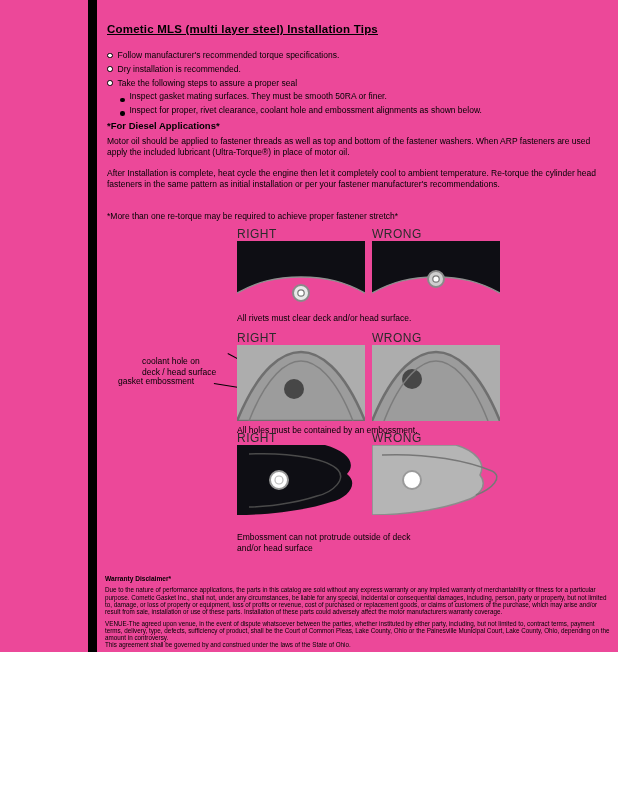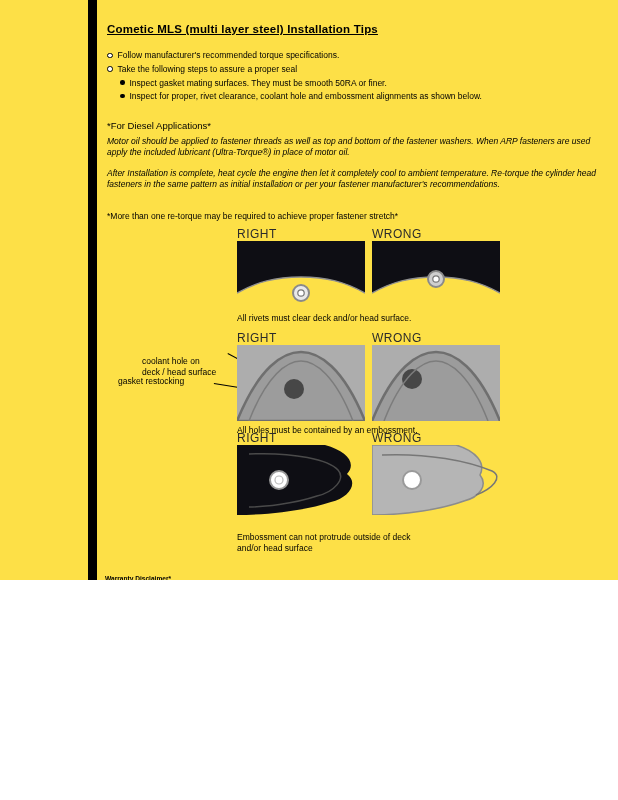--- a/index.html
+++ b/index.html
@@ -1,37 +1,37 @@
 <!DOCTYPE html>
 <html><head>
 <meta charset="utf-8">
 <style>
   html,body{margin:0;padding:0;background:#fff;}
   .page{
-    position:relative;width:618px;height:580px;background:#fde047;overflow:hidden;
+    position:relative;width:618px;height:652px;background:#ec4899;overflow:hidden;
     font-family:"Liberation Sans",sans-serif;color:#000;
   }
   .left-bar{position:absolute;left:88px;top:0;width:9px;height:800px;background:#000;}
   .title{
     position:absolute;left:107px;top:23px;font-size:11.5px;font-weight:bold;
     text-decoration:underline;letter-spacing:.2px;
   }
   .bullets{position:absolute;left:107px;top:50px;width:505px;font-size:8.5px;line-height:1.25;}
   .bullet-row{display:flex;align-items:flex-start;margin-bottom:3.2px;}
-  .bullet-row.sub{margin-left:13px;margin-bottom:3.2px;}
+  .bullet-row.sub{margin-left:13px;margin-bottom:3.2px;align-items:flex-end;}
   .marker-circle{
     flex:0 0 auto;width:3.5px;height:3.5px;border:1px solid #000;border-radius:50%;
     margin:2.5px 5px 0 0;background:#fff;
   }
   .marker-dot{
     flex:0 0 auto;width:4.5px;height:4.5px;border-radius:50%;
     margin:2.5px 5px 0 0;background:#000;
   }
-  .section-heading{position:absolute;left:107px;top:120px;font-size:9.5px;font-weight:normal;}
-  .para{position:absolute;left:107px;width:502px;font-size:8.5px;line-height:1.35;font-style:italic;}
+  .section-heading{position:absolute;left:107px;top:120px;font-size:9.5px;font-weight:bold;}
+  .para{position:absolute;left:107px;width:502px;font-size:8.5px;line-height:1.35;}
   .para1{top:136px;}
   .para2{top:168px;}
   .note{position:absolute;left:107px;top:211px;font-size:8.5px;}
   .col-label{
     position:absolute;width:128px;text-align:left;font-size:12px;color:#2b2b2b;
     letter-spacing:.5px;
   }
   .diagram{position:absolute;width:128px;}
   .diagram svg{display:block;}
   .caption{position:absolute;left:237px;font-size:8.5px;line-height:1.25;}
@@ -49,20 +49,24 @@
 <div class="page">
 
   <div class="left-bar"></div>
 
   <div class="title">Cometic MLS (multi layer steel) Installation Tips</div>
 
   <div class="bullets">
     <div class="bullet-row">
       <span class="marker-circle"></span>
       <span>Follow manufacturer's recommended torque specifications.</span>
+    </div>
+    <div class="bullet-row">
+      <span class="marker-circle"></span>
+      <span>Dry installation is recommended.</span>
     </div>
     <div class="bullet-row">
       <span class="marker-circle"></span>
       <span>Take the following steps to assure a proper seal</span>
     </div>
     <div class="bullet-row sub">
       <span class="marker-dot"></span>
       <span>Inspect gasket mating surfaces.  They must be smooth 50RA or finer.</span>
     </div>
     <div class="bullet-row sub">
@@ -99,21 +103,21 @@
     </svg>
   </div>
   <div class="caption" style="top:313px;">All rivets must clear deck and/or head surface.</div>
 
   <div class="col-label" style="left:237px;top:331px;">RIGHT</div>
   <div class="col-label" style="left:372px;top:331px;">WRONG</div>
 
   <div class="callout pre" style="left:142px;top:341px;width:92px;">coolant hole on
 deck / head surface</div>
   <div class="pointer-line" style="left:228px;top:353px;width:75px;transform:rotate(28deg);"></div>
-  <div class="callout" style="left:118px;top:376px;width:100px;">gasket restocking</div>
+  <div class="callout" style="left:118px;top:376px;width:100px;">gasket embossment</div>
   <div class="pointer-line" style="left:214px;top:383px;width:46px;transform:rotate(9deg);"></div>
 
   <div class="diagram" style="left:237px;top:345px;">
     <svg width="128" height="76" viewBox="0 0 128 76">
       <rect width="128" height="76" fill="#adadad"></rect>
       <path d="M0,76 C22,22 46,7 64,7 C82,7 106,22 128,76 Z" fill="#9c9c9c" stroke="#6f6f6f" stroke-width="2.5"></path>
       <path d="M12,76 C30,30 50,16 64,16 C78,16 98,30 116,76" fill="none" stroke="#7c7c7c" stroke-width="1.5"></path>
       <circle cx="57" cy="44" r="10" fill="#474747"></circle>
     </svg>
   </div>

